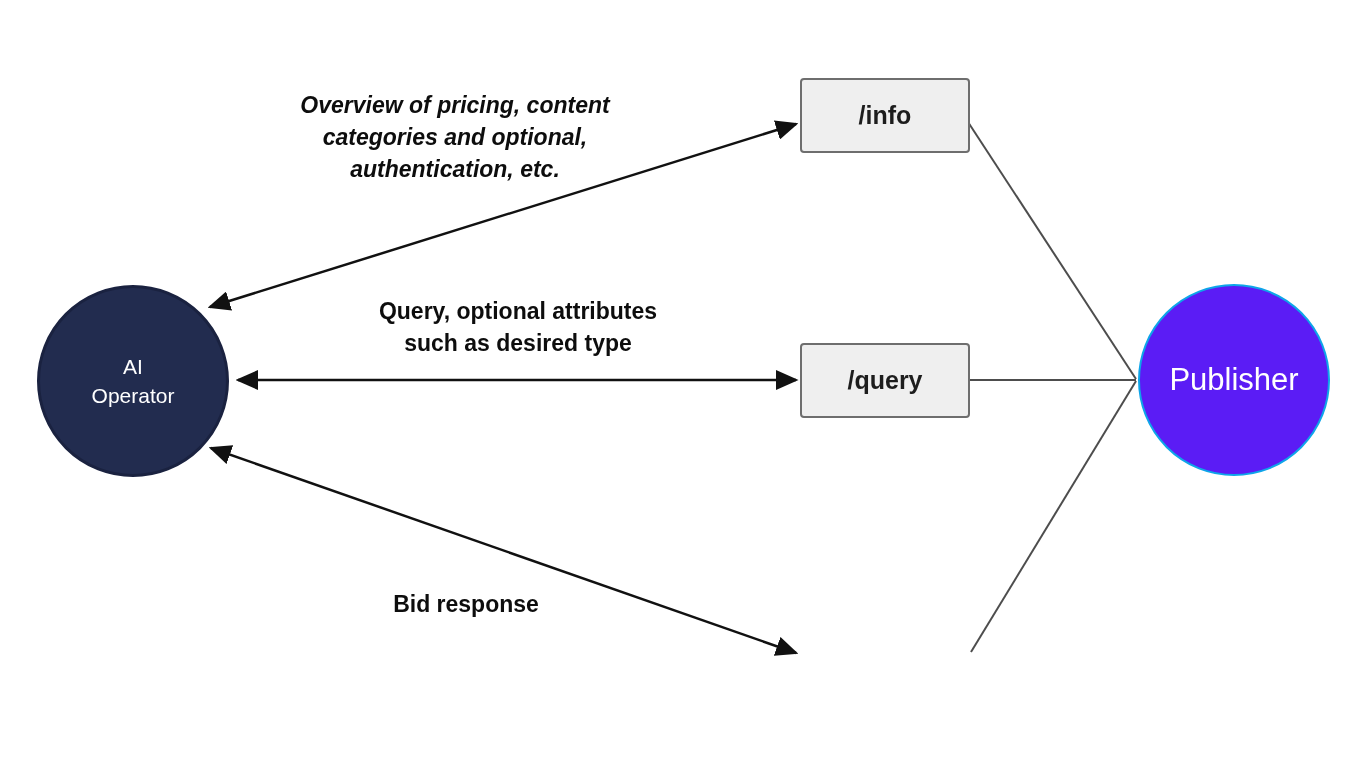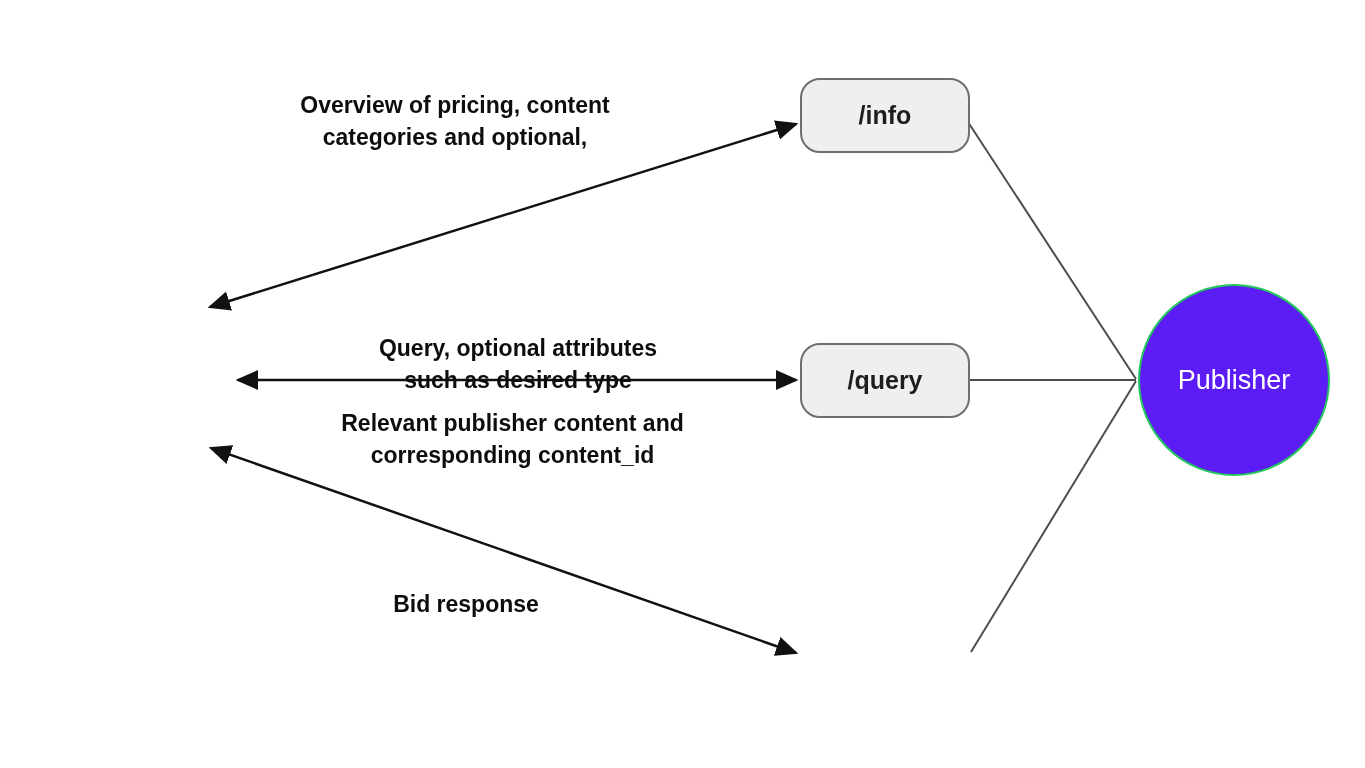--- a/index.html
+++ b/index.html
@@ -42,52 +42,52 @@
     font-size: 21px;
     line-height: 29px;
   }
   .node-ai .node-label {
     width: 100px; 
   }
   .node-publisher {
     left: 1138px;
     top: 284px;
     background: #5b1cf5;
-    border: 2px solid #22c55e;
-    font-size: 27px;
+    border: 2px solid #0ea5e9;
+    font-size: 31px;
   }
   .endpoint-box {
     position: absolute;
     left: 800px;
     width: 170px;
     height: 75px;
     background: #efefef;
     border: 2px solid #6e6e6e;
-    border-radius: 20px;
+    border-radius: 4px;
     box-sizing: border-box;
     display: flex;
     align-items: center;
     justify-content: center;
     font-size: 25px;
     font-weight: bold;
     color: #1d1d1d;
   }
   .endpoint-info  { top: 78px; }
   .endpoint-query { top: 343px; }
   .endpoint-bid   { top: 618px; }
   .edge-label {
     position: absolute;
     text-align: center;
     font-size: 23px;
     font-weight: 600;
     line-height: 32px;
     color: #0d0d0d;
   }
-  .label-info-request   { left: 253px; top: 89px;  width: 404px; }
-  .label-query-request  { left: 318px; top: 295px; width: 400px; margin-top: 37px; }
+  .label-info-request   { left: 253px; top: 89px;  width: 404px; font-style: italic; }
+  .label-query-request  { left: 318px; top: 295px; width: 400px; }
   .label-query-response { left: 310px; top: 407px; width: 405px; }
   .label-bid-request    { left: 550px; top: 530px; width: 300px; }
   .label-bid-response   { left: 316px; top: 588px; width: 300px; }
 </style>
 </head>
 <body>
 
 <div class="canvas">
 
   <svg class="connections" viewBox="0 0 1365 768">
@@ -99,45 +99,45 @@
 
     <line x1="210" y1="307" x2="796" y2="124" stroke="#111111" stroke-width="2.5" marker-start="url(#arrowhead)" marker-end="url(#arrowhead)"></line>
     <line x1="238" y1="380" x2="796" y2="380" stroke="#111111" stroke-width="2.5" marker-start="url(#arrowhead)" marker-end="url(#arrowhead)"></line>
     <line x1="211" y1="448" x2="796" y2="653" stroke="#111111" stroke-width="2.5" marker-start="url(#arrowhead)" marker-end="url(#arrowhead)"></line>
 
     <line x1="968" y1="122" x2="1136" y2="379" stroke="#4d4d4d" stroke-width="2"></line>
     <line x1="970" y1="380" x2="1136" y2="380" stroke="#4d4d4d" stroke-width="2"></line>
     <line x1="971" y1="652" x2="1136" y2="381" stroke="#4d4d4d" stroke-width="2"></line>
   </svg>
 
+  <div class="node-circle node-ai">
+    <div class="node-label">AI Operator</div>
+  </div>
 
   <div class="node-circle node-publisher">
     <div class="node-label">Publisher</div>
   </div>
 
   <div class="endpoint-box endpoint-info">
     <span>/info</span>
   </div>
   <div class="endpoint-box endpoint-query">
     <span>/query</span>
   </div>
 
   <div class="edge-label label-info-request">
     <div>Overview of pricing, content</div>
     <div>categories and optional,</div>
+    <div>authentication, etc.</div>
   </div>
 
   <div class="edge-label label-query-request">
     <div>Query, optional attributes</div>
     <div>such as desired type</div>
   </div>
 
-  <div class="edge-label label-query-response">
-    <div>Relevant publisher content and</div>
-    <div>corresponding content_id</div>
-  </div>
 
 
   <div class="edge-label label-bid-response">
     <div>Bid response</div>
   </div>
 
 </div>
 
 </body></html>

